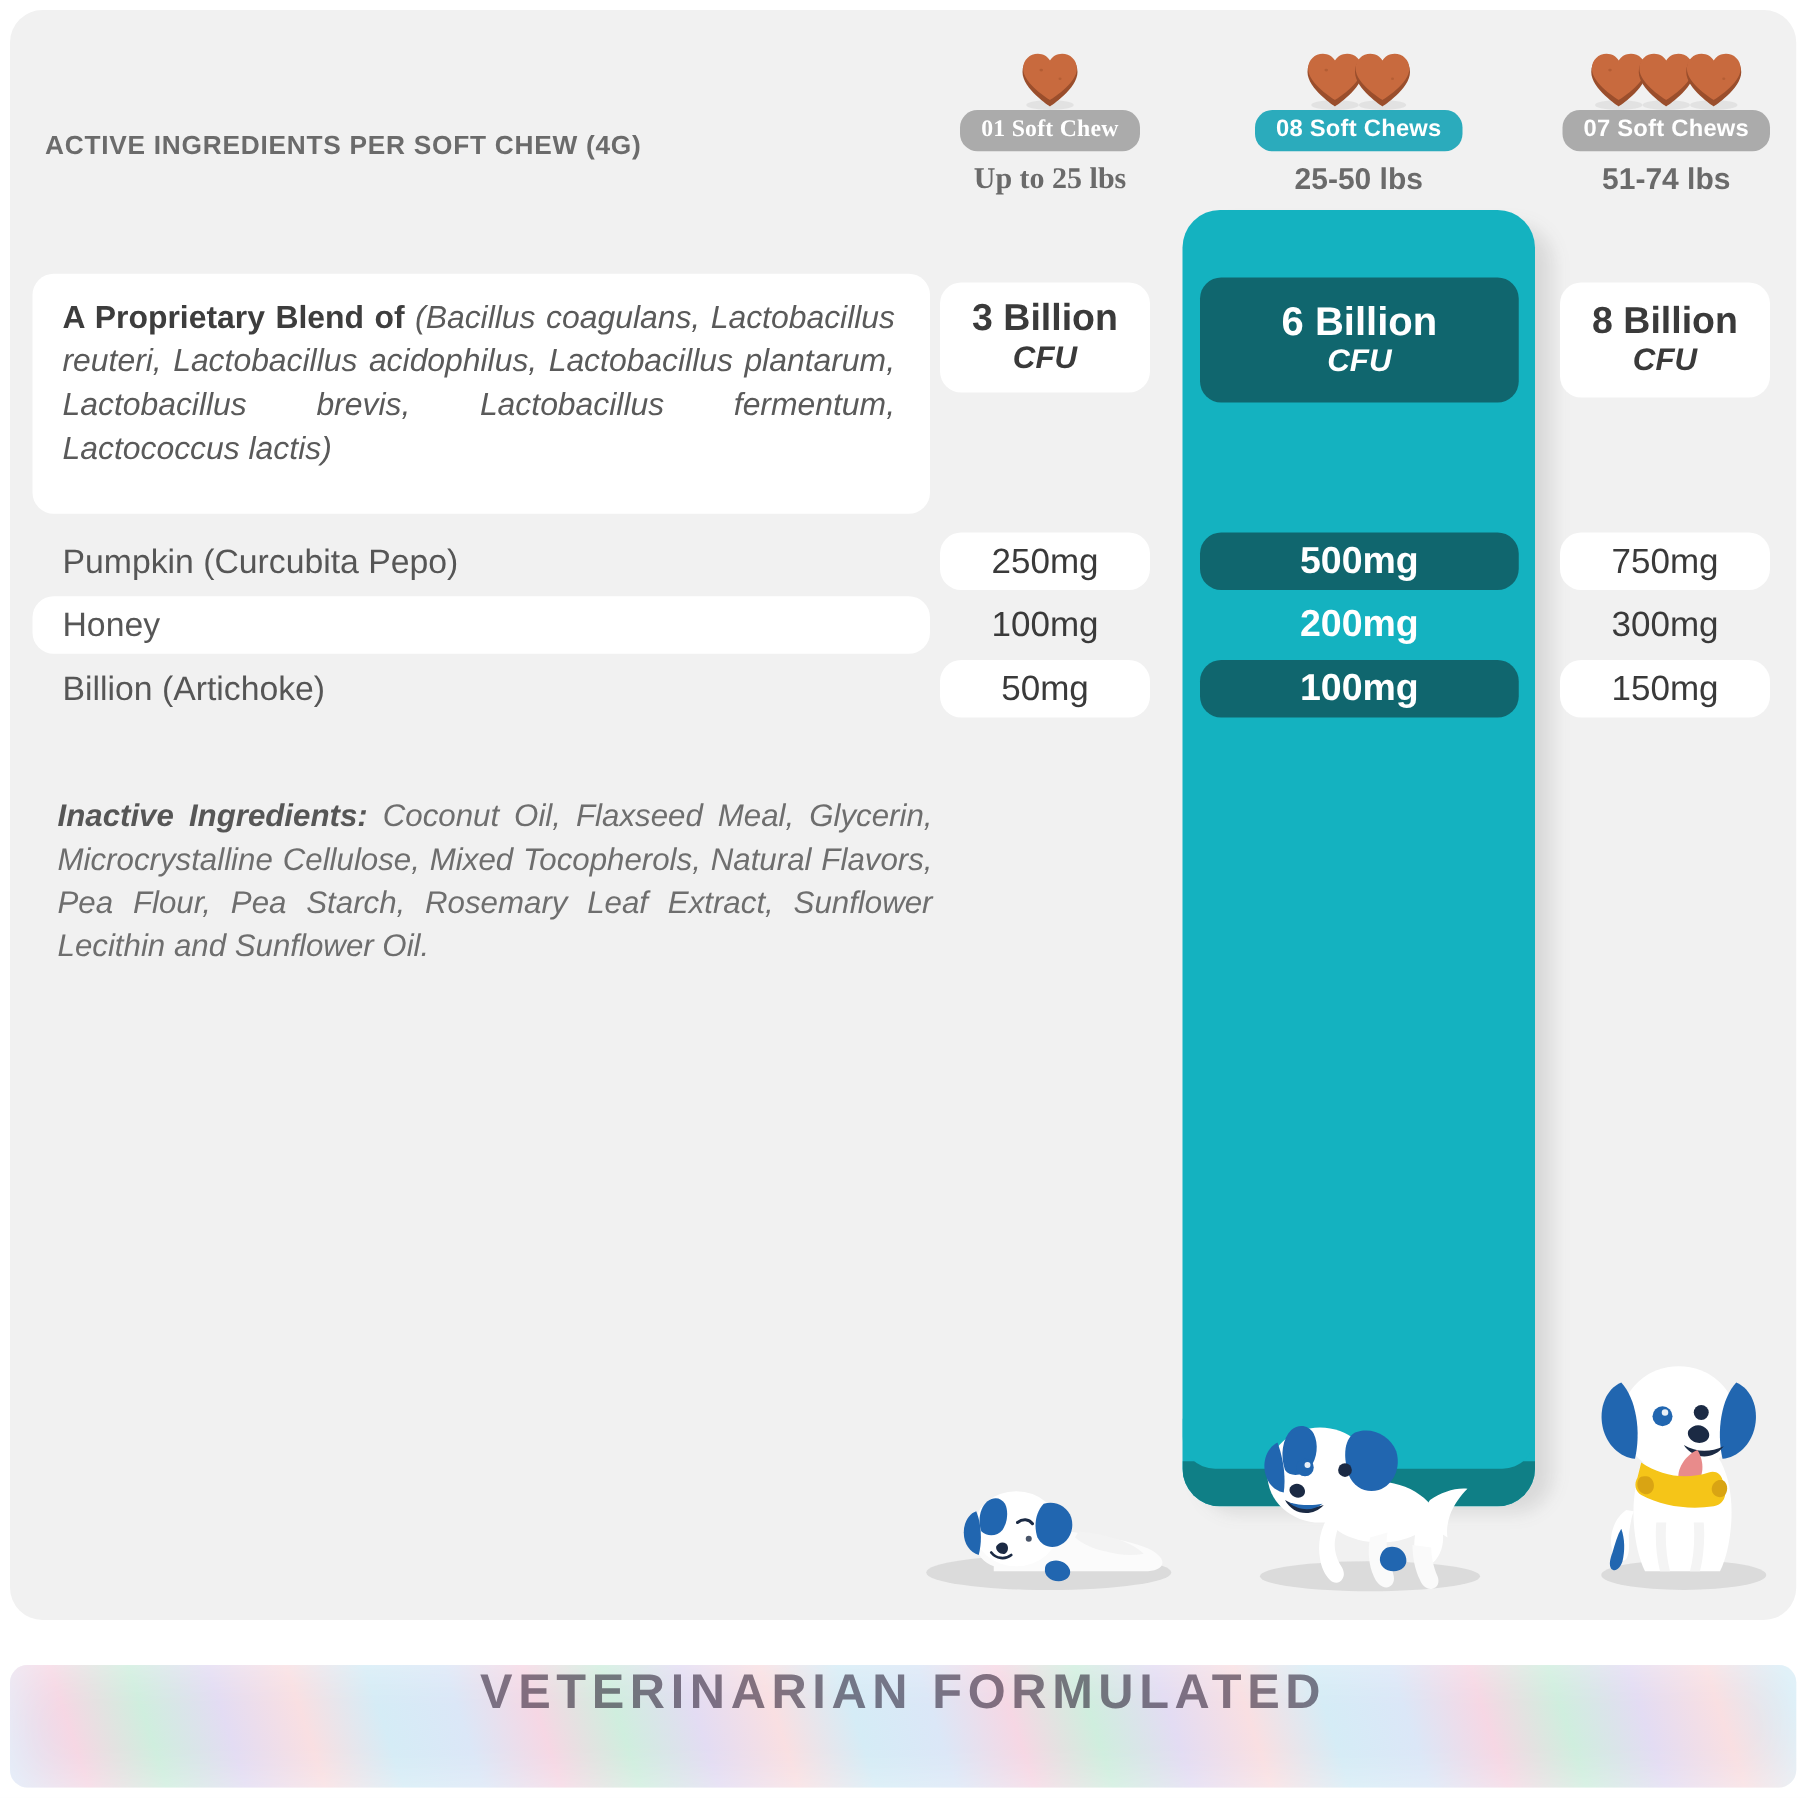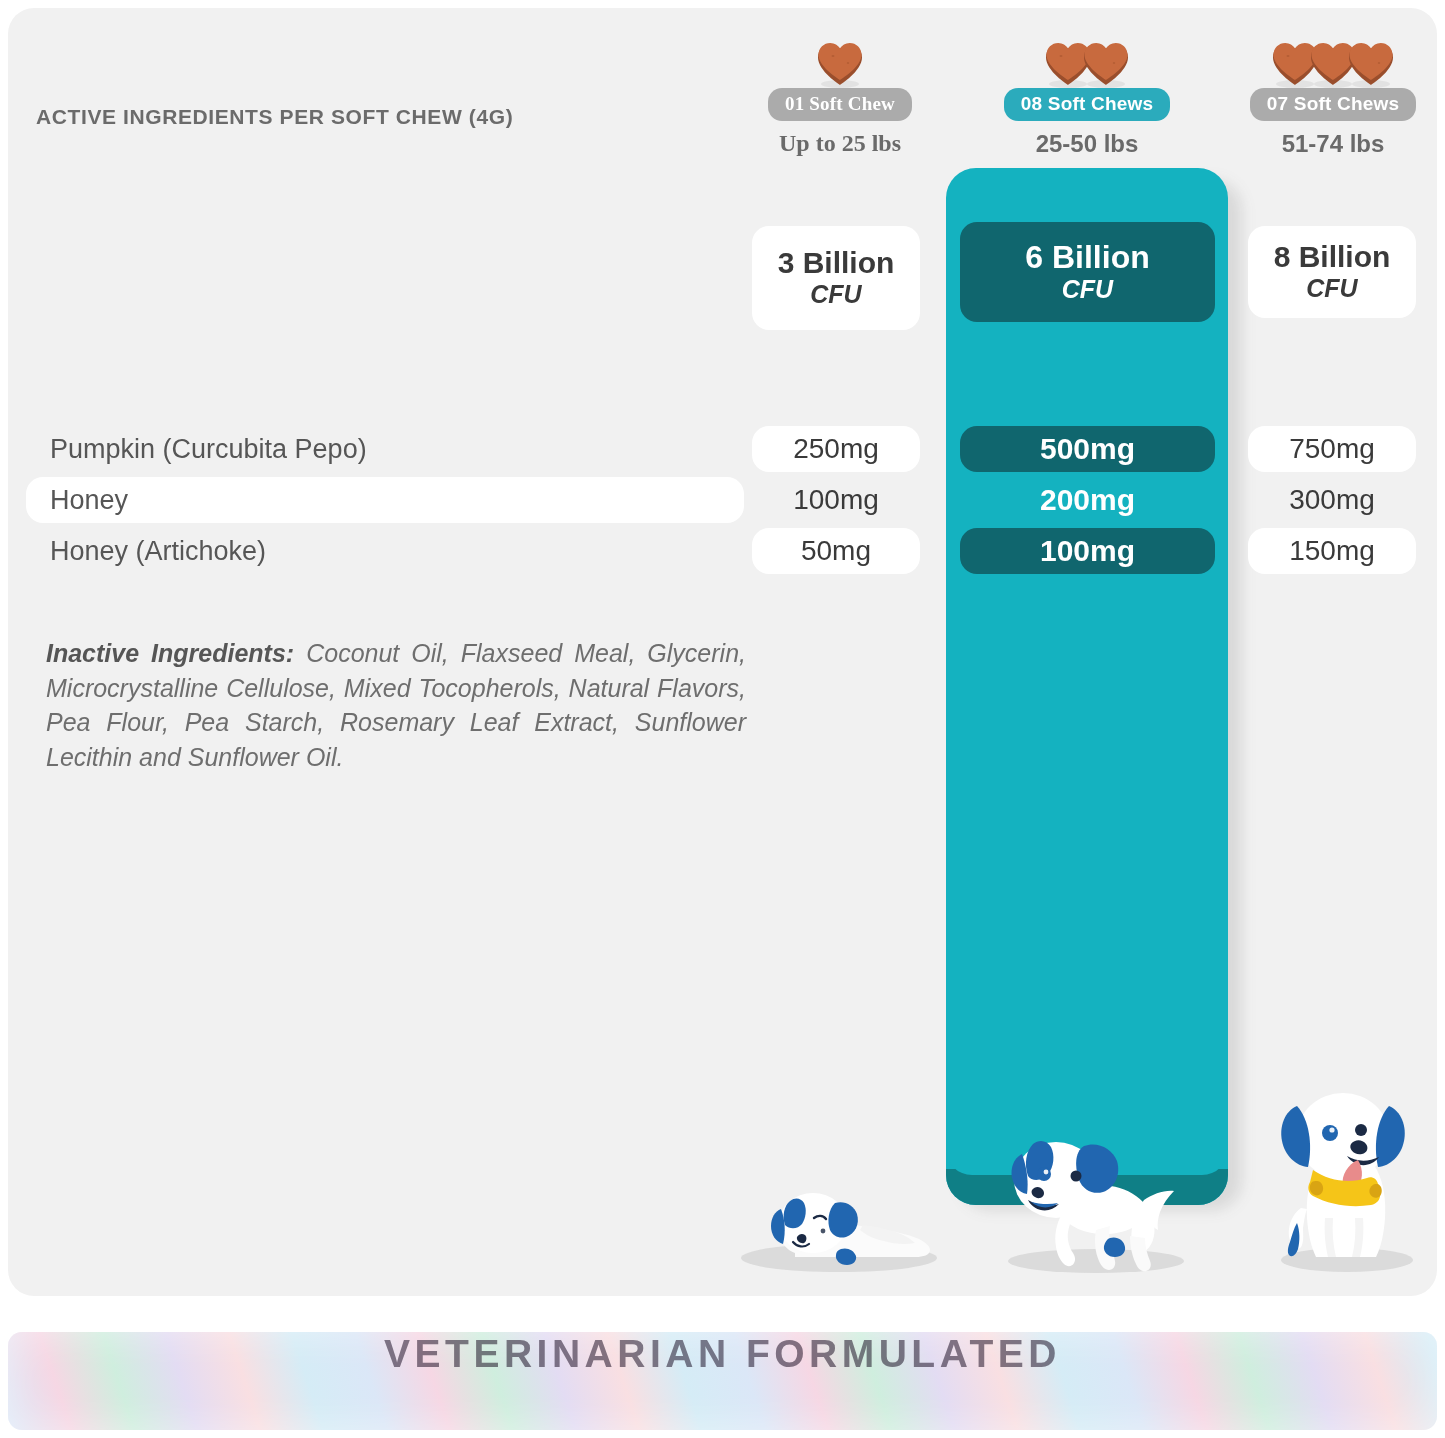--- a/index.html
+++ b/index.html
@@ -254,32 +254,38 @@
           <path d="M26 45C26 45 4 31 4 17.5 4 9.5 9.8 4 16.5 4 21 4 24.3 6.3 26 9.6 27.7 6.3 31 4 35.5 4 42.2 4 48 9.5 48 17.5 48 31 26 45 26 45Z" fill="#9a4e2c"></path>
           <path d="M26 40C26 40 4.5 27 4.5 15 4.5 7.8 9.9 3 16.3 3 20.7 3 23.9 5.2 26 8.3 28.1 5.2 31.3 3 35.7 3 42.1 3 47.5 7.8 47.5 15 47.5 27 26 40 26 40Z" fill="#c86a3e"></path>
           <ellipse cx="34" cy="23" rx="1.2" ry="1" fill="#a8562f" opacity=".6"></ellipse>
         </svg>
       </div>
     </div>
     <span class="badge grey">07 Soft Chews</span>
     <div class="weight">51-74 lbs</div>
   </div>
 
+  <div class="blend-card">
+    <div class="blend-text">
+      <b>A Proprietary Blend of</b>
+      <i>(Bacillus coagulans, Lactobacillus reuteri, Lactobacillus acidophilus, Lactobacillus plantarum, Lactobacillus brevis, Lactobacillus fermentum, Lactococcus lactis)</i>
+    </div>
+  </div>
 
   <div class="namerow" style="top:426px;">
     <span>Pumpkin (Curcubita Pepo)</span>
   </div>
   <div class="namerow filled" style="top:477px;">
     <span>Honey</span>
   </div>
   <div class="namerow" style="top:528px;">
-    <span>Honey (Artichoke)</span>
-  </div>
-
-  <div class="vcell pill-white" style="left:752px;top:226px;height:104px;">
+    <span>Billion (Artichoke)</span>
+  </div>
+
+  <div class="vcell pill-white" style="left:752px;top:226px;height:88px;">
     <div class="v-big">3 Billion</div>
     <div class="v-sub">CFU</div>
   </div>
   <div class="vcell pill-dark mid" style="left:960px;top:222px;width:255px;height:100px;">
     <div class="v-big">6 Billion</div>
     <div class="v-sub">CFU</div>
   </div>
   <div class="vcell pill-white" style="left:1248px;top:226px;height:92px;">
     <div class="v-big">8 Billion</div>
     <div class="v-sub">CFU</div>

